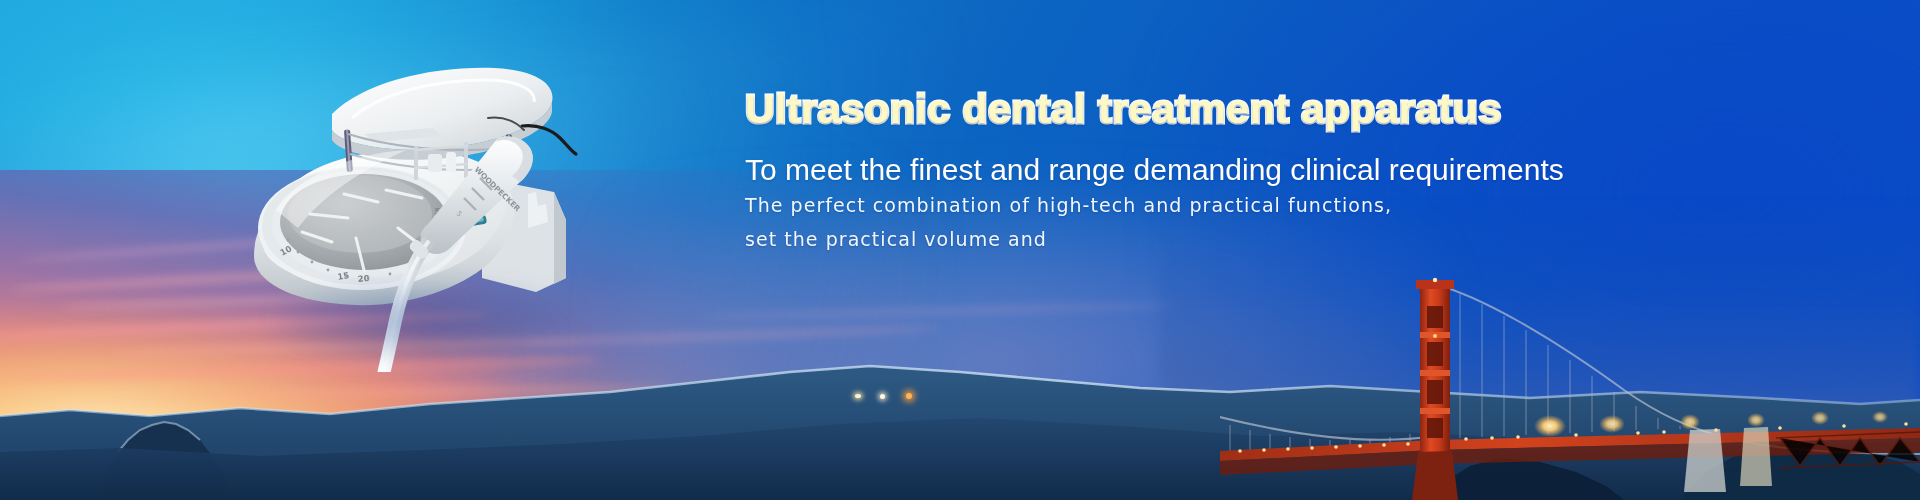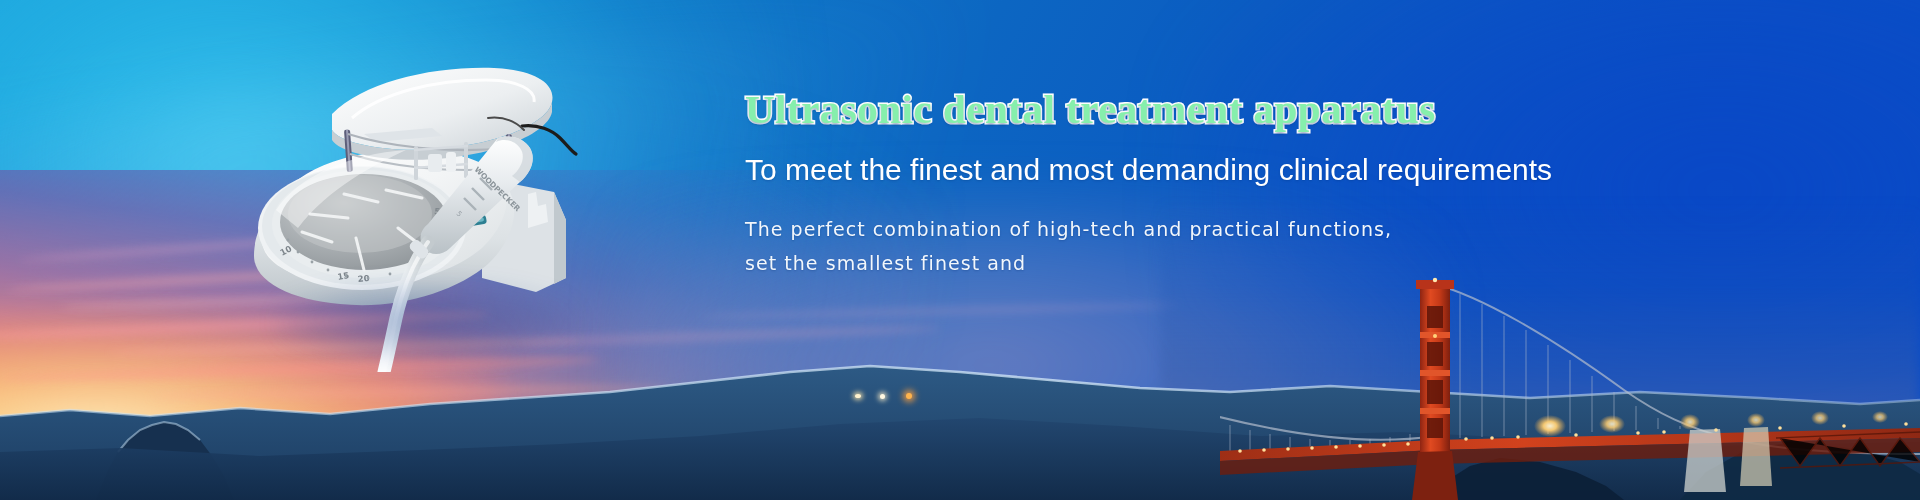--- a/index.html
+++ b/index.html
@@ -154,46 +154,45 @@
   .product .shadow {
     position:absolute; left:40px; top:240px; width:300px; height:80px;
     background:radial-gradient(ellipse at 50% 50%, rgba(10,60,140,.38) 0%, rgba(10,60,140,.14) 55%, rgba(10,60,140,0) 80%);
     filter:blur(10px);
   }
 
   
   .copy { position:absolute; left:745px; top:84px; width:1100px; }
 
   .title {
-    font-family:Liberation Serif, serif;
+    font-family:Liberation Sans, sans-serif;
     font-weight:700;
     font-size:41px;
     line-height:50px;
     letter-spacing:.5px;
-    color:#86efac;
+    color:#fef9c3;
     -webkit-text-stroke:3.2px #ffffff;
     paint-order:stroke fill;
     text-shadow:0 2px 3px rgba(4,40,100,.35);
     white-space:nowrap;
   }
 
   .subtitle {
     margin-top:17px;
     font-family:"Liberation Sans", sans-serif;
     font-weight:400;
     font-size:30px;
     line-height:38px;
     color:#ffffff;
     letter-spacing:0px;
     white-space:nowrap;
     text-shadow:0 1px 2px rgba(5,45,110,.28);
   }
 
   .body-copy {
-    margin-top:24px;
     font-family:"DejaVu Sans", sans-serif;
     font-weight:400;
     font-size:19px;
     line-height:33.5px;
     color:#f2f7fc;
     letter-spacing:1.05px;
     text-shadow:0 1px 2px rgba(5,45,110,.30);
   }
   .body-copy p { white-space:nowrap; }
 </style>
@@ -524,21 +523,21 @@
 
       <rect x="180" y="196" width="20" height="12" rx="5" transform="rotate(44 180 196)" fill="#dfe4e8"></rect>
 
       <path d="M40,168 C62,134 114,112 170,108 C140,122 92,146 62,186 Z" fill="#ffffff" opacity=".45"></path>
     </svg>
   </div>
 
   <div class="copy">
     <div class="title">Ultrasonic dental treatment apparatus</div>
 
-    <div class="subtitle">To meet the finest and most demanding clinical requirements</div>
+    <div class="subtitle">To meet the finest and range demanding clinical requirements</div>
 
     <div class="body-copy">
       <p>The perfect combination of high-tech and practical functions,</p>
-      <p>set the smallest finest and</p>
+      <p>set the practical volume and</p>
     </div>
   </div>
 
 </div>
 
 </body></html>

